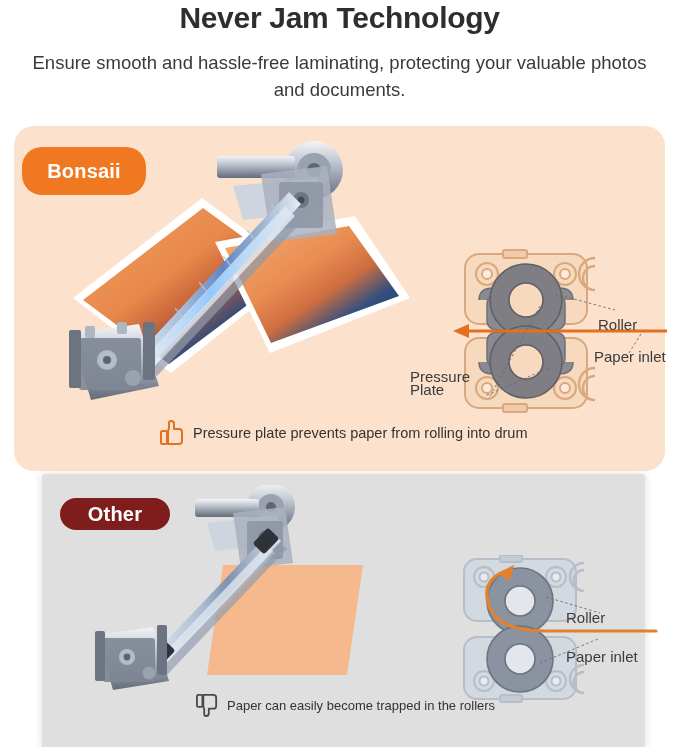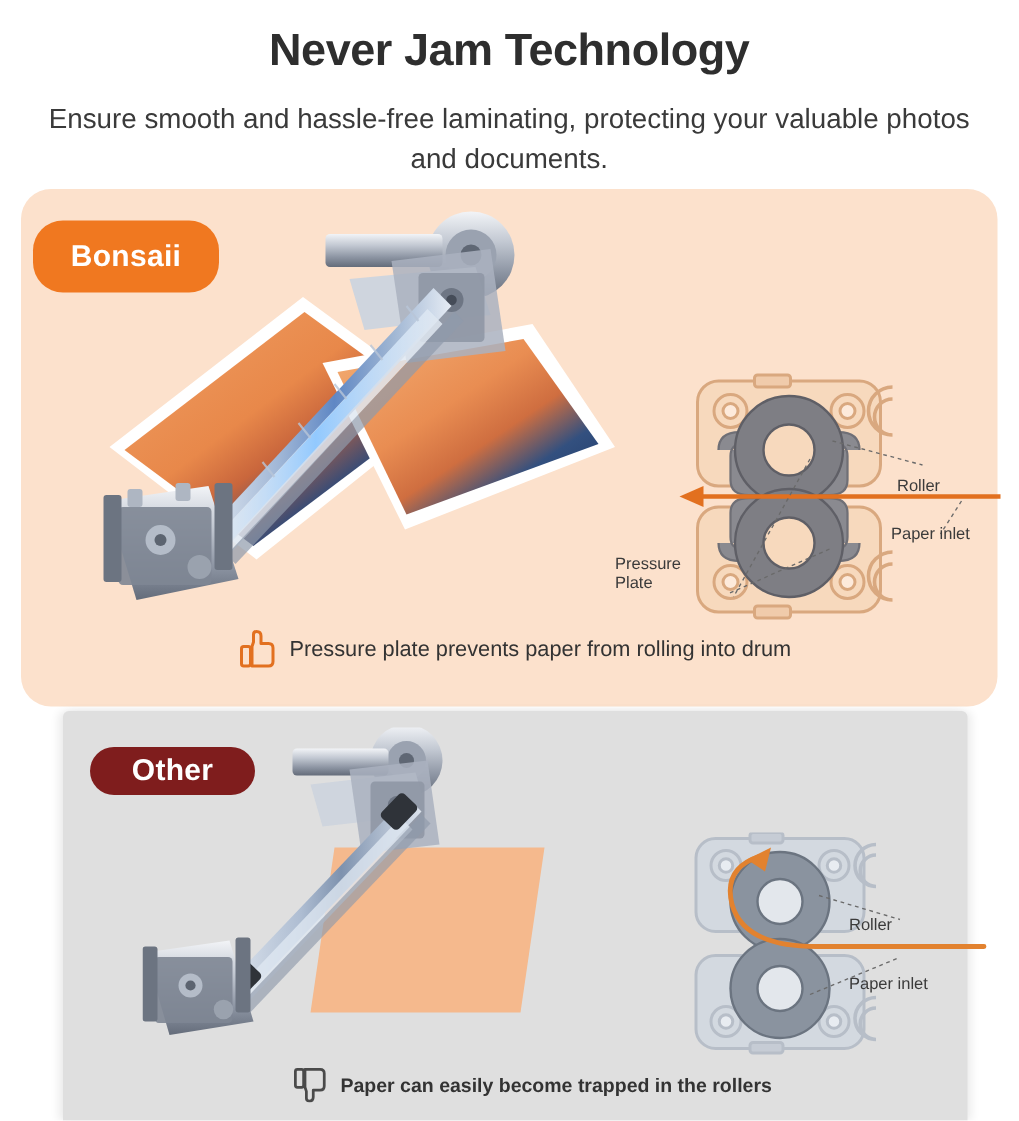--- a/index.html
+++ b/index.html
@@ -1,21 +1,21 @@
 <!DOCTYPE html>
 <html><head>
 <meta charset="utf-8">
 <style>
   html,body{margin:0;padding:0;}
   body{
     width:679px;height:747px;background:#ffffff;
     font-family:"Liberation Sans",sans-serif;
     color:#2b2b2b;overflow:hidden;position:relative;
   }
-  .header{padding-top:16px;text-align:center;}
+  .header{padding-top:0;text-align:center;}
   .title{
     font-size:30px;font-weight:bold;letter-spacing:-0.3px;
     color:#2e2e2e;line-height:36px;margin:0;
   }
   .subtitle{
     font-size:18.5px;color:#3a3a3a;line-height:27px;
     margin:13px auto 0;max-width:640px;font-weight:normal;
   }
 
   
@@ -38,35 +38,35 @@
   }
   .badge-bonsaii{left:22px;top:147px;width:124px;height:48px;background:#f07820;}
   .badge-other{left:60px;top:498px;width:110px;height:32px;background:#7f1d1d;}
 
   
   .caption{
     position:absolute;display:flex;align-items:center;gap:9px;
     font-size:14.5px;color:#333;justify-content:flex-end;
   }
   .cap-good{left:160px;top:420px;}
-  .cap-bad{left:196px;top:711px;font-size:13px;font-weight:bold;}
+  .cap-bad{left:196px;top:693px;font-size:13px;}
   .thumb{flex:0 0 auto;display:block;}
 
   
   .machine{position:absolute;}
   .m-top{left:65px;top:138px;width:345px;height:265px;}
   .m-bot{left:95px;top:485px;width:300px;height:205px;}
 
   
   .diagram{position:absolute;}
   .d-top{left:445px;top:248px;width:225px;height:170px;}
   .d-bot{left:448px;top:555px;width:210px;height:150px;}
 
   .dlabel{
-    position:absolute;font-size:11px;color:#3b3b3b;
+    position:absolute;font-size:15px;color:#3b3b3b;
     line-height:13px;white-space:pre-line;
   }
 </style>
 </head>
 <body>
 
 <div class="header">
   <h1 class="title">Never Jam Technology</h1>
   <p class="subtitle">Ensure smooth and hassle-free laminating, protecting your valuable photos and documents.</p>
 </div>

